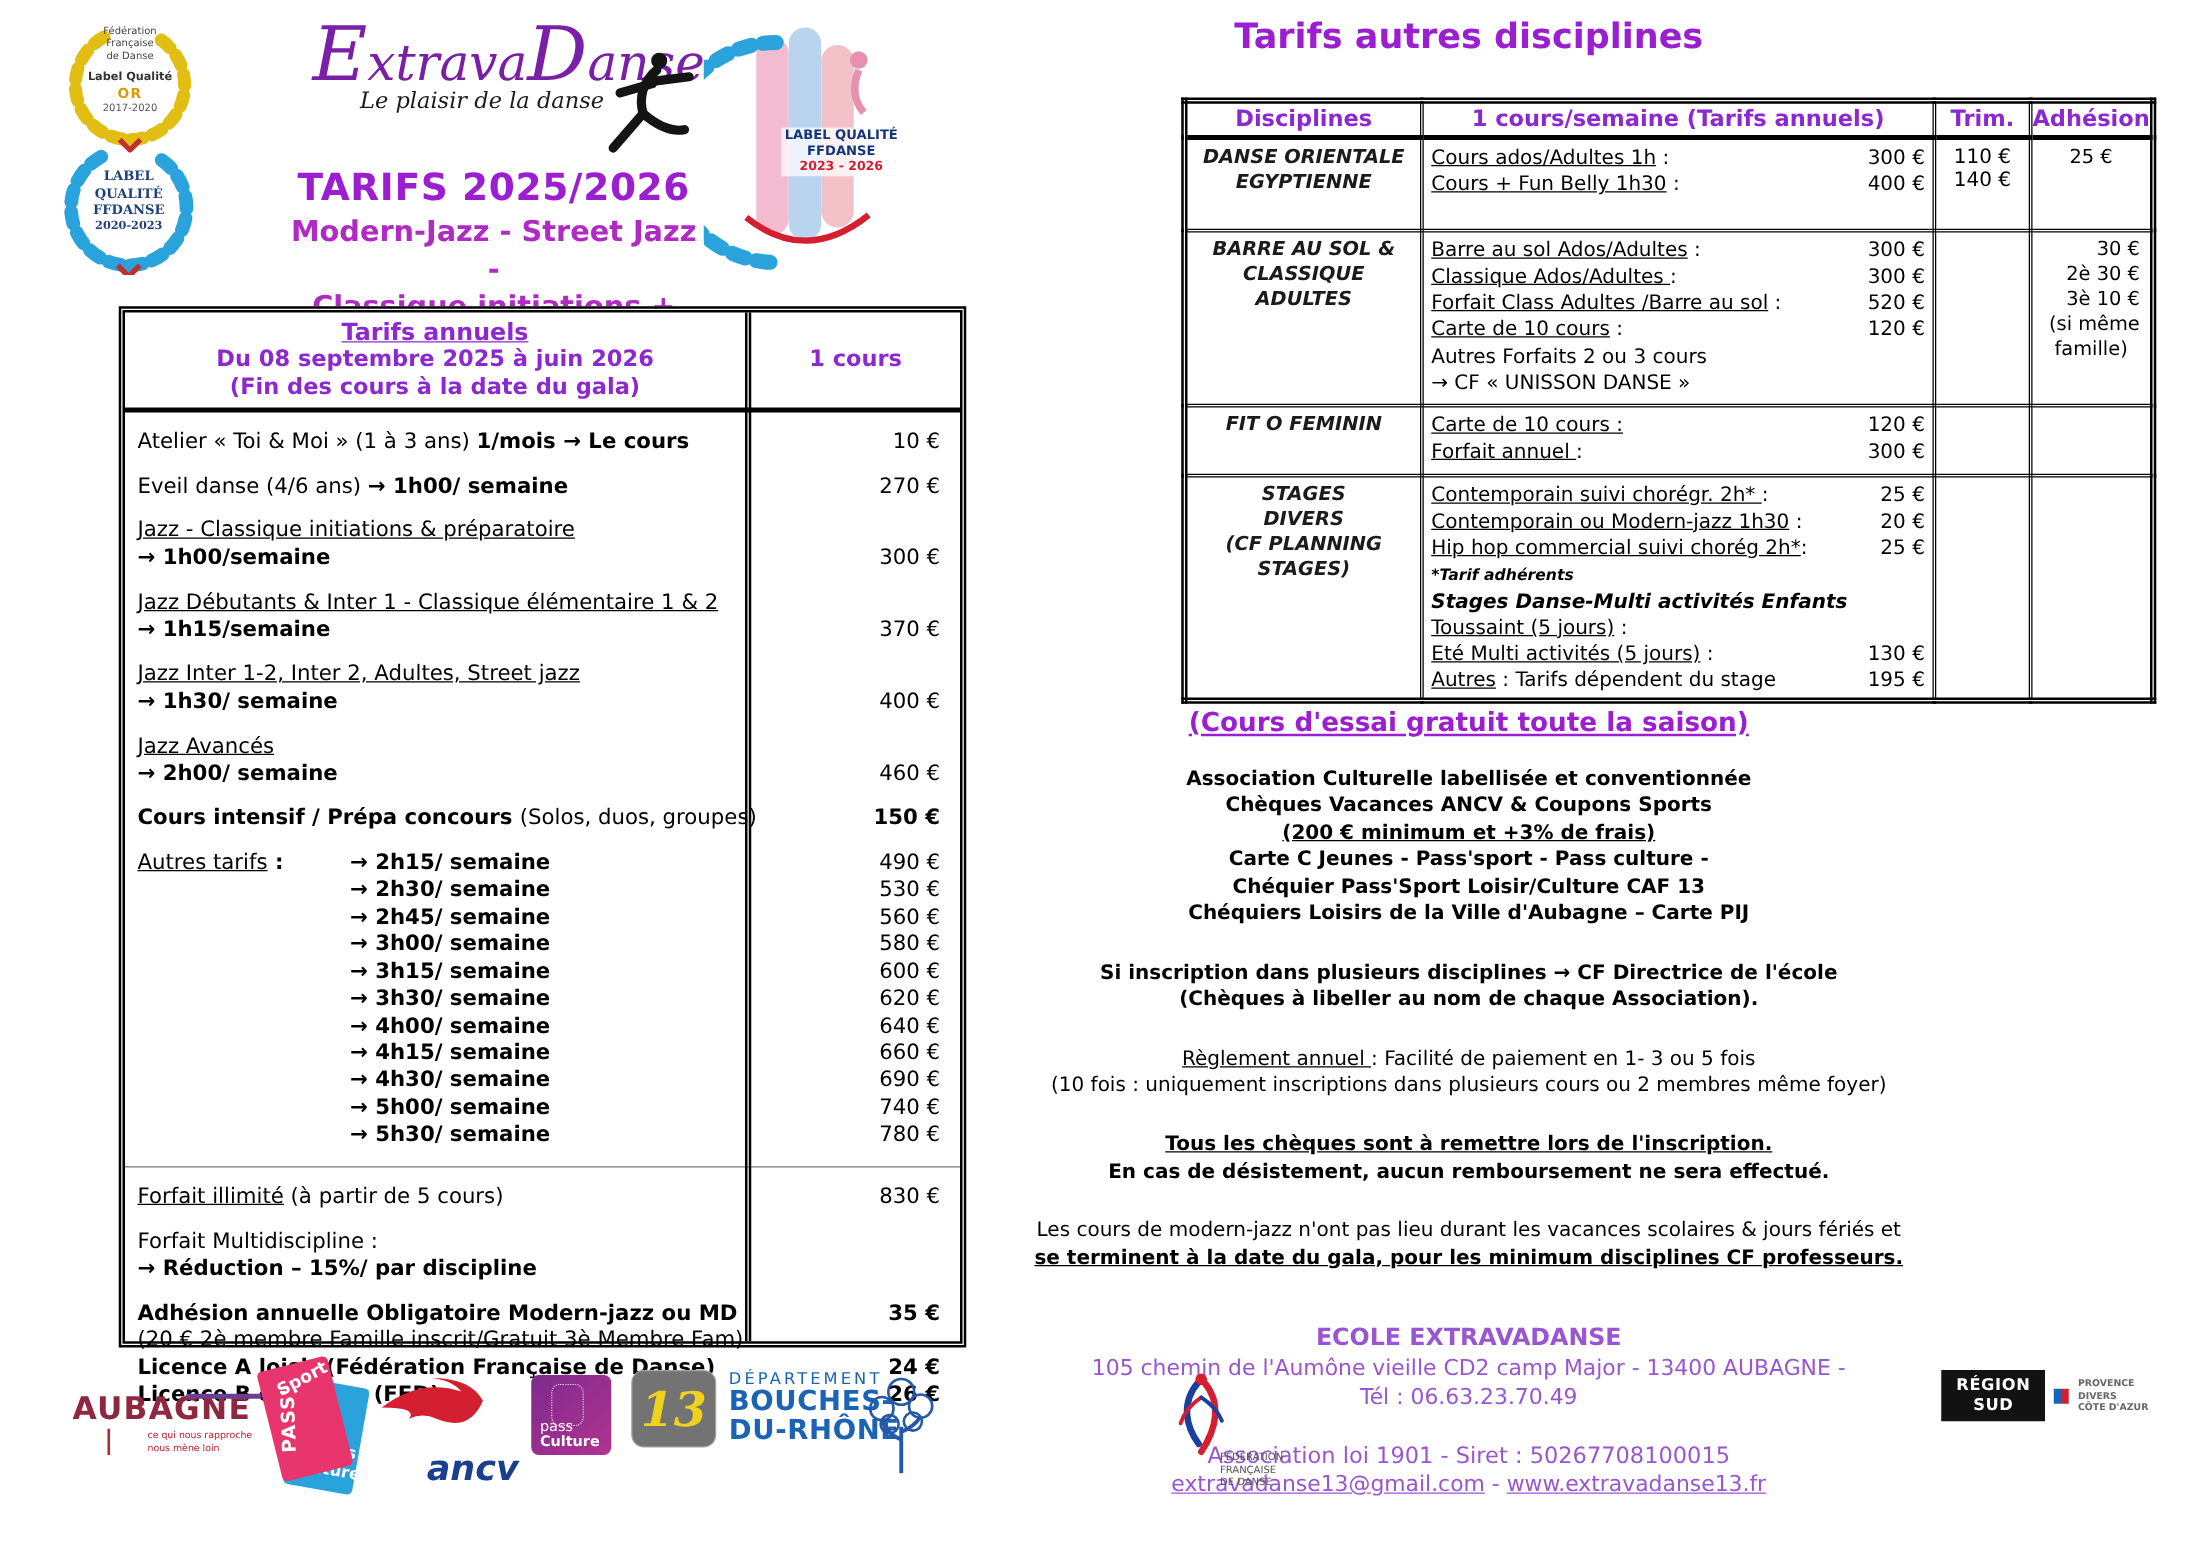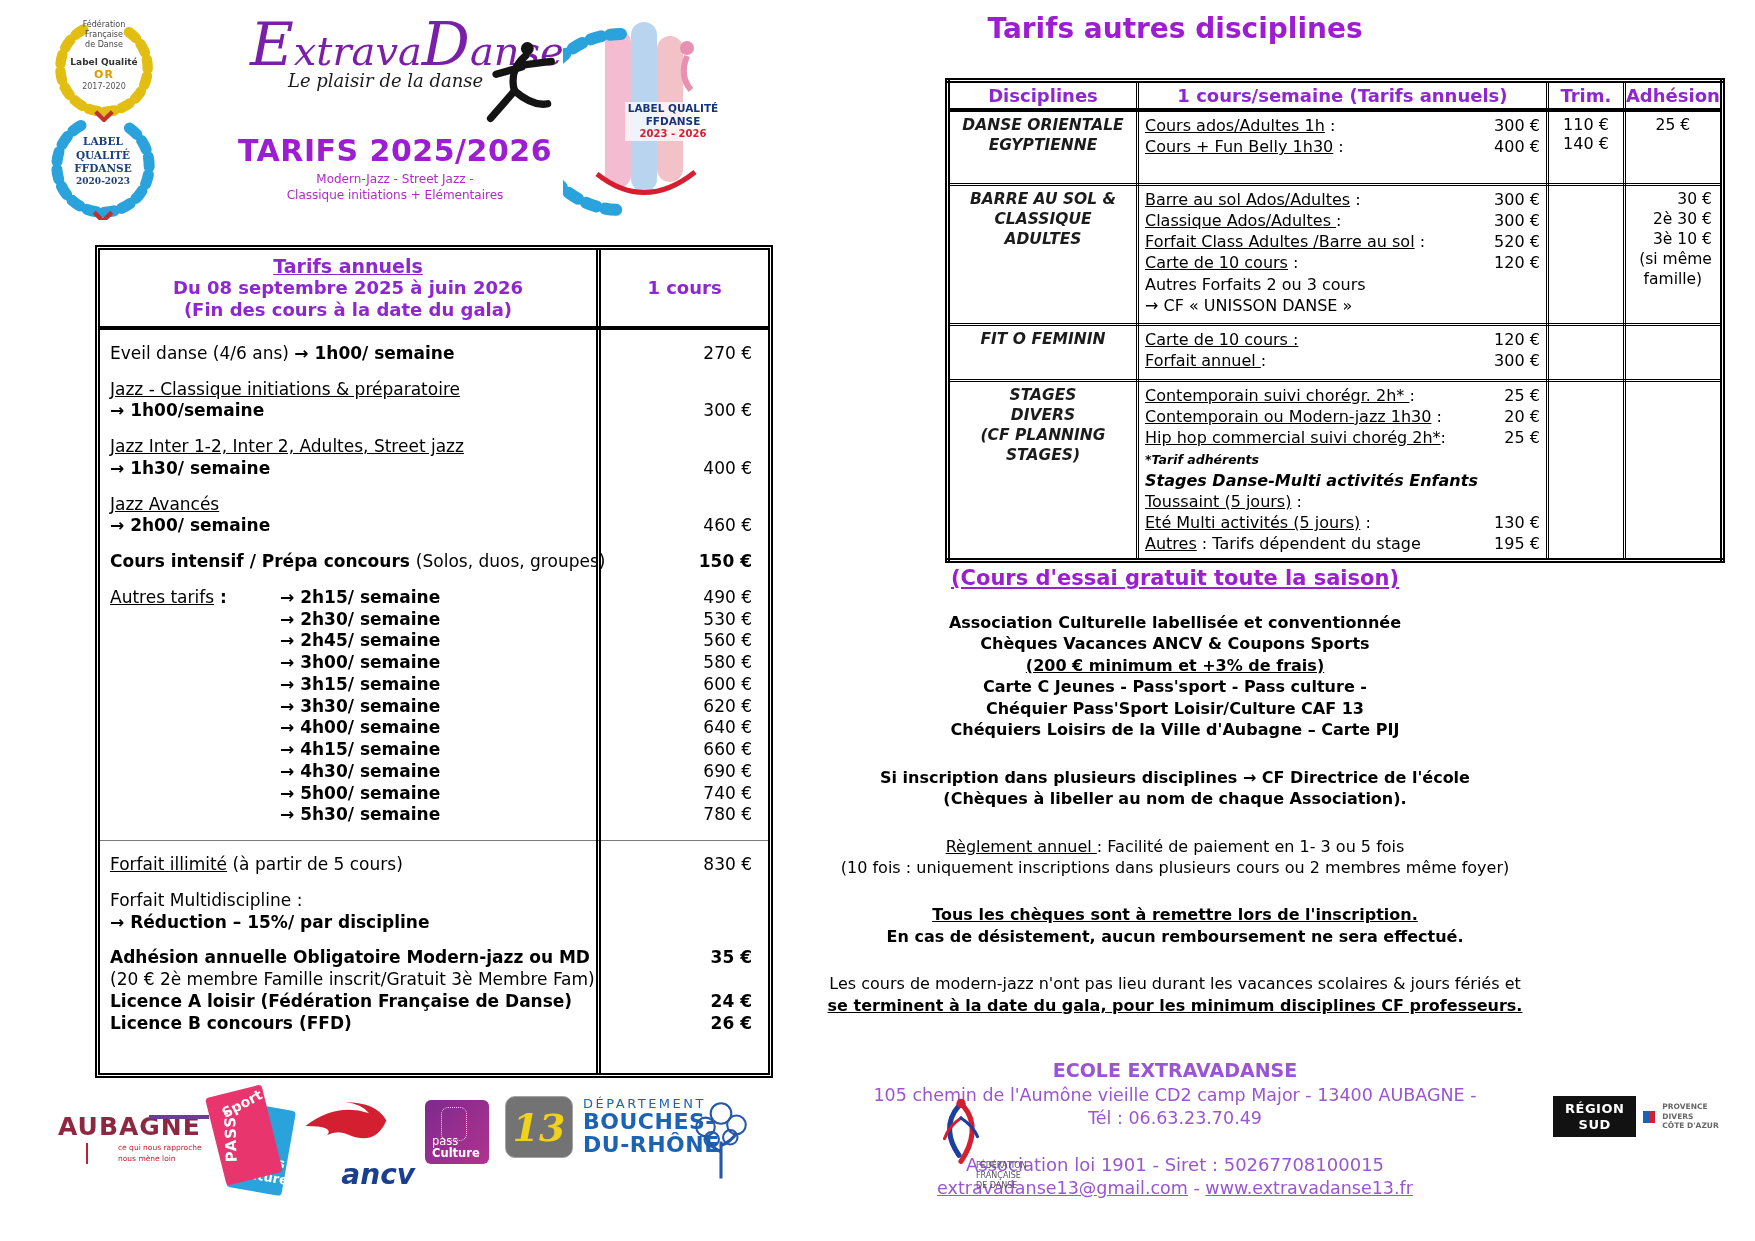--- a/index.html
+++ b/index.html
@@ -25,21 +25,21 @@
   
   .brand{position:absolute;left:250px;top:14px;width:330px;height:118px;}
   .brand-script{font-family:"DejaVu Serif","Liberation Serif",serif;font-style:italic;color:#7a1fa8;white-space:nowrap;}
   .bs1,.bs2{display:inline-block;font-size:40px;line-height:1;}
   .bs1::first-letter,.bs2::first-letter{font-size:150%;}
   .brand-tag{font-family:"DejaVu Serif","Liberation Serif",serif;font-style:italic;font-size:18px;color:#1b1b1b;margin:-4px 0 0 38px;}
   .dancer{position:absolute;right:14px;top:22px;width:92px;height:95px;}
 
   .title-block{position:absolute;left:225px;top:133px;width:340px;text-align:center;}
   .main-title{font-size:30px;font-weight:bold;color:var(--purple,#9c1ed1);letter-spacing:.5px;margin-bottom:4px;}
-  .subtitle{font-size:12px;font-weight:normal;color:var(--violet,#b02ac4);line-height:1.3;text-align:center;}
+  .subtitle{font-size:23px;font-weight:bold;color:var(--violet,#b02ac4);line-height:1.3;text-align:center;}
 
   .blue-new{position:absolute;left:563px;top:22px;width:162px;height:200px;}
   .blue-new svg.wreath{position:absolute;inset:0;width:100%;height:100%;}
   .ribbon{position:absolute;border-radius:13px;}
   .r1{left:42px;top:8px;bottom:34px;width:26px;background:#f3bcd0;}
   .r2{left:68px;top:0;bottom:30px;width:26px;background:#b8d4ee;}
   .r3{left:94px;top:14px;bottom:40px;width:26px;background:#f3c2c8;}
   .bn-label{position:absolute;right:4px;top:80px;width:96px;text-align:center;line-height:1.25;background:rgba(255,255,255,.75);}
   .bn-l1{font-size:10.5px;font-weight:bold;color:#15357a;}
   .bn-yr{font-size:10px;font-weight:bold;color:#d41f30;}
@@ -194,25 +194,32 @@
     <div class="lt-head">
       <div class="head-left">
         <div class="t1">Tarifs annuels</div>
         <div class="t2">Du 08 septembre 2025 à juin 2026</div>
         <div class="t2">(Fin des cours à la date du gala)</div>
       </div>
       <div class="col2">1 cours</div>
     </div>
     <div class="lt-body" id="lt-body">
         <div class="lt-block">
+          <div class="lt-line"><span><span>Atelier « Toi &amp; Moi » (1 à 3 ans) </span><span class="b">1/mois → Le cours</span></span><span class="lt-price">10 €</span></div>
+        </div>
+        <div class="lt-block">
           <div class="lt-line"><span><span>Eveil danse (4/6 ans) </span><span class="b">→ 1h00/ semaine</span></span><span class="lt-price">270 €</span></div>
         </div>
         <div class="lt-block">
           <div class="lt-line"><span><span class="u">Jazz - Classique initiations &amp; préparatoire</span></span></div>
           <div class="lt-line"><span><span class="b">→ 1h00/semaine</span></span><span class="lt-price">300 €</span></div>
+        </div>
+        <div class="lt-block">
+          <div class="lt-line"><span><span class="u">Jazz Débutants &amp; Inter 1 - Classique élémentaire 1 &amp; 2</span></span></div>
+          <div class="lt-line"><span><span class="b">→ 1h15/semaine</span></span><span class="lt-price">370 €</span></div>
         </div>
         <div class="lt-block">
           <div class="lt-line"><span><span class="u">Jazz Inter 1-2, Inter 2, Adultes, Street jazz</span></span></div>
           <div class="lt-line"><span><span class="b">→ 1h30/ semaine</span></span><span class="lt-price">400 €</span></div>
         </div>
         <div class="lt-block">
           <div class="lt-line"><span><span class="u">Jazz Avancés </span></span></div>
           <div class="lt-line"><span><span class="b">→ 2h00/ semaine</span></span><span class="lt-price">460 €</span></div>
         </div>
         <div class="lt-block">

